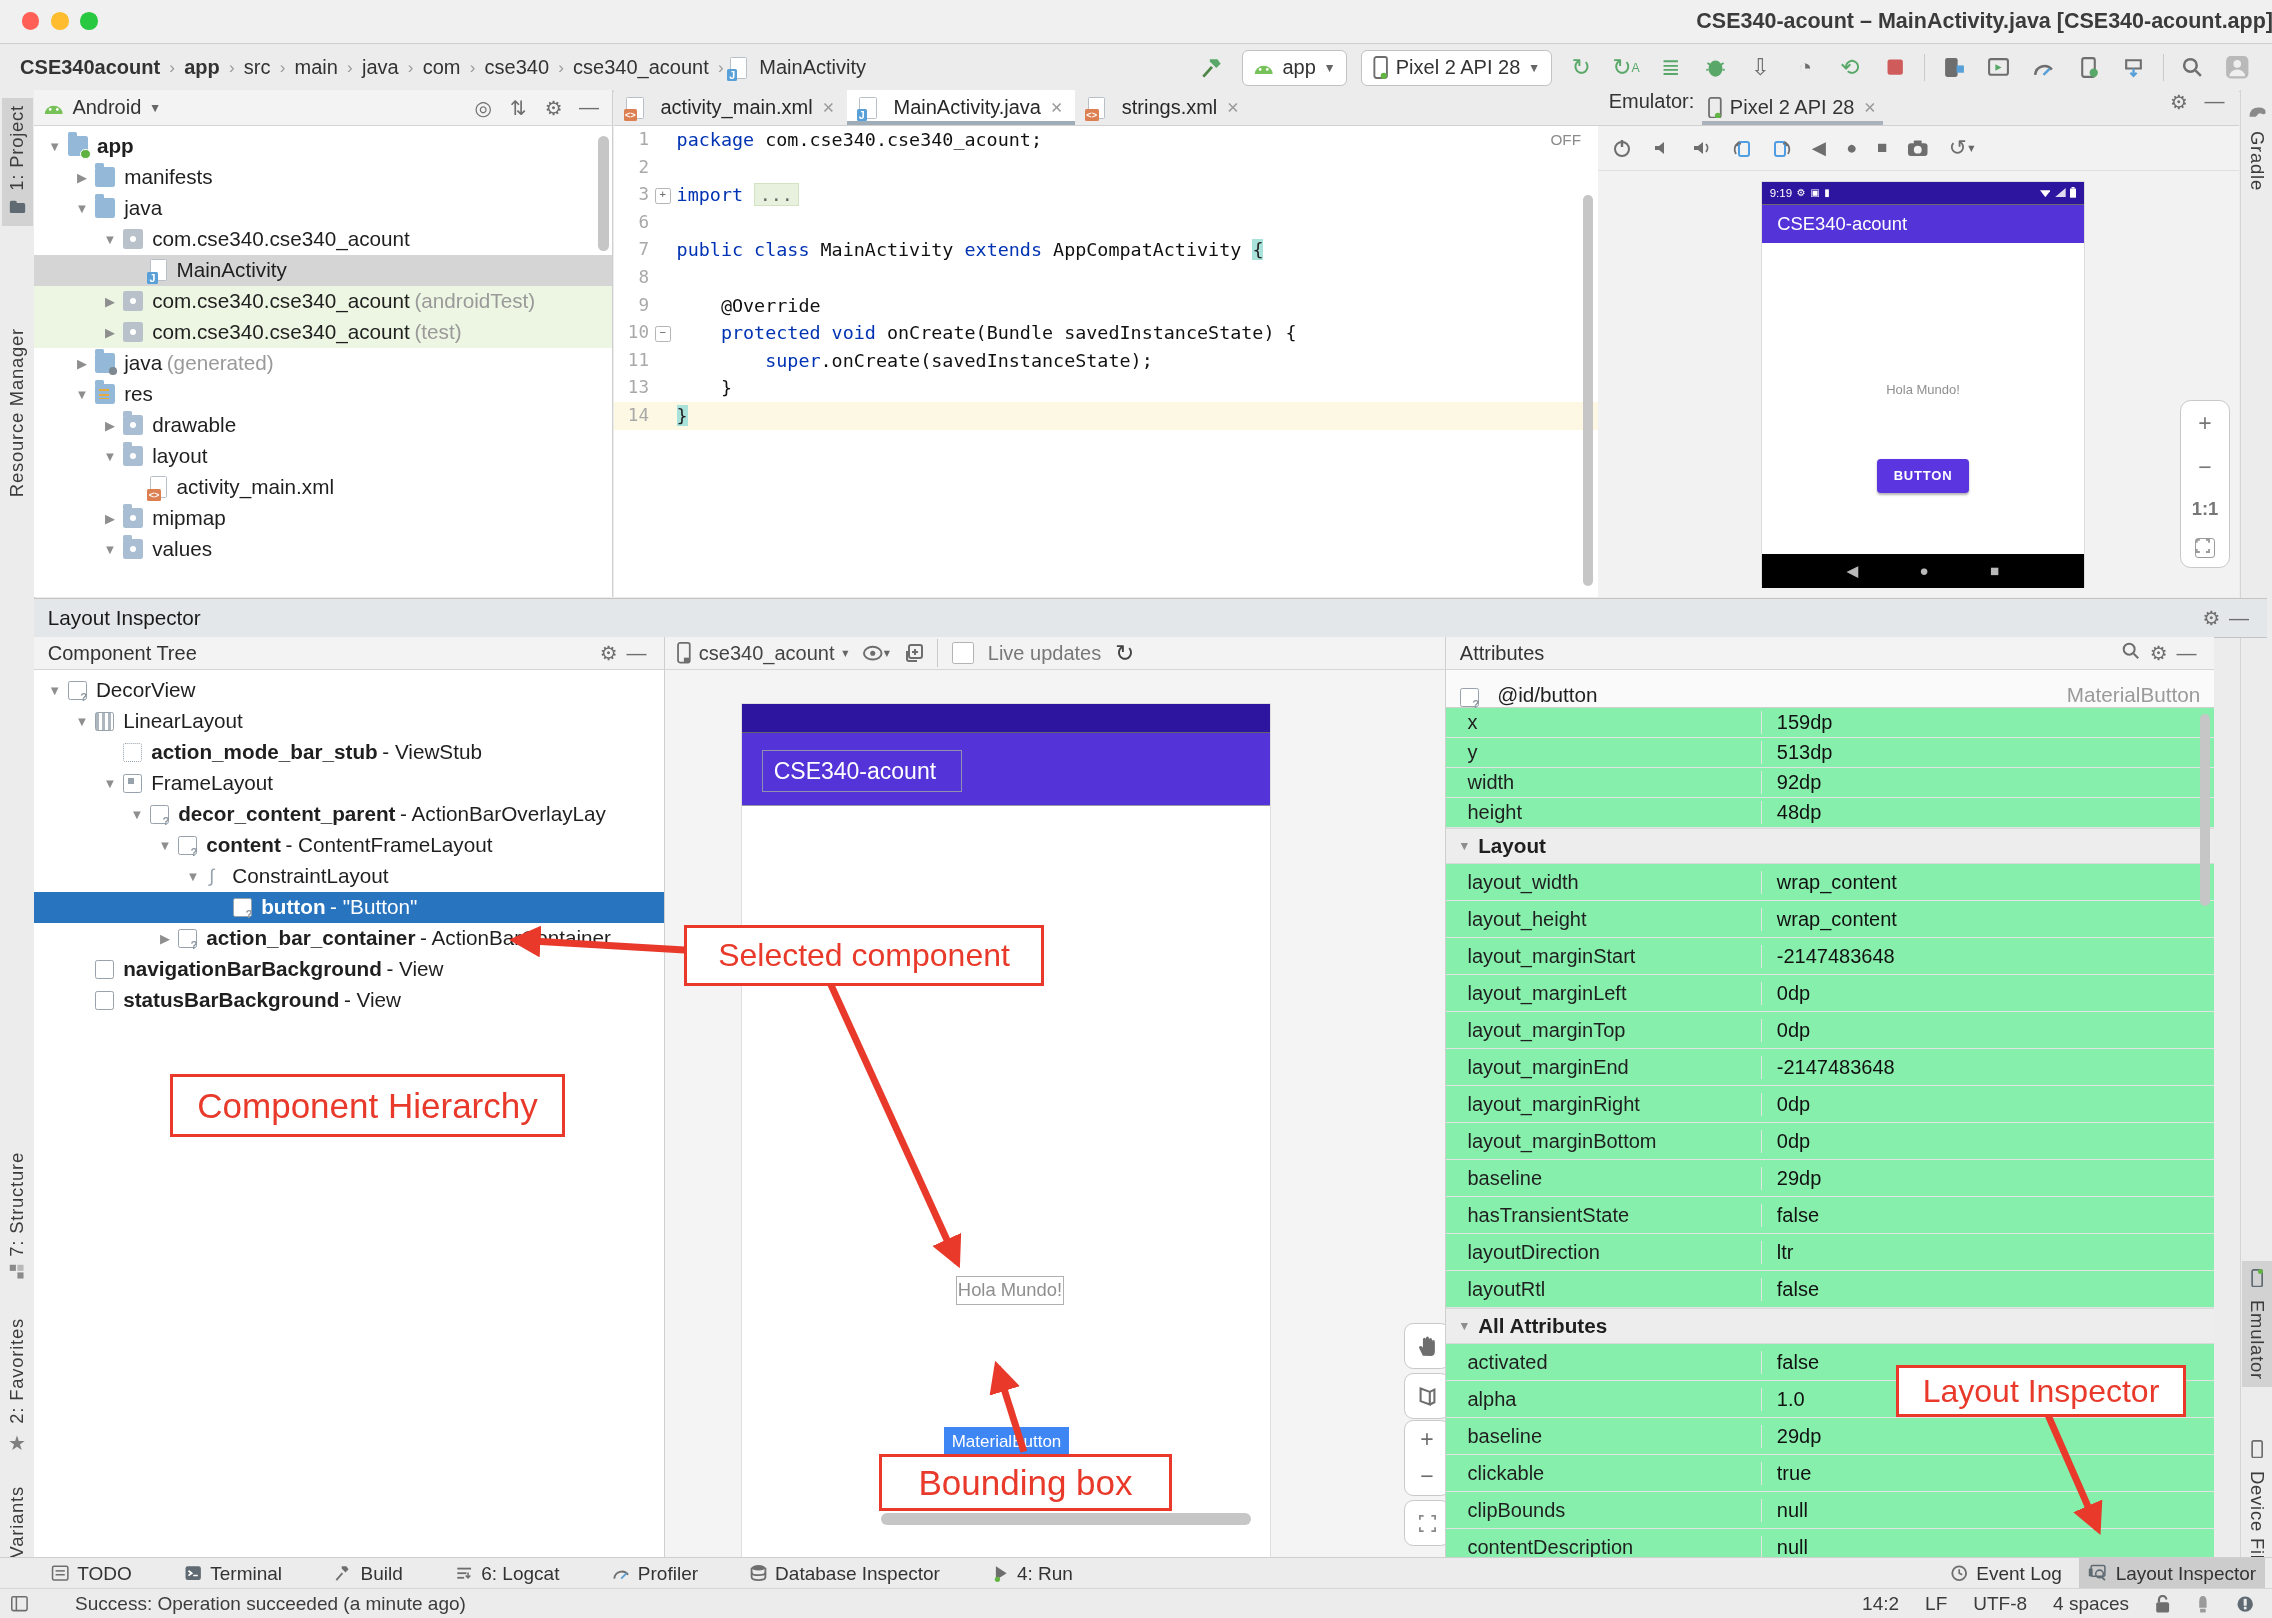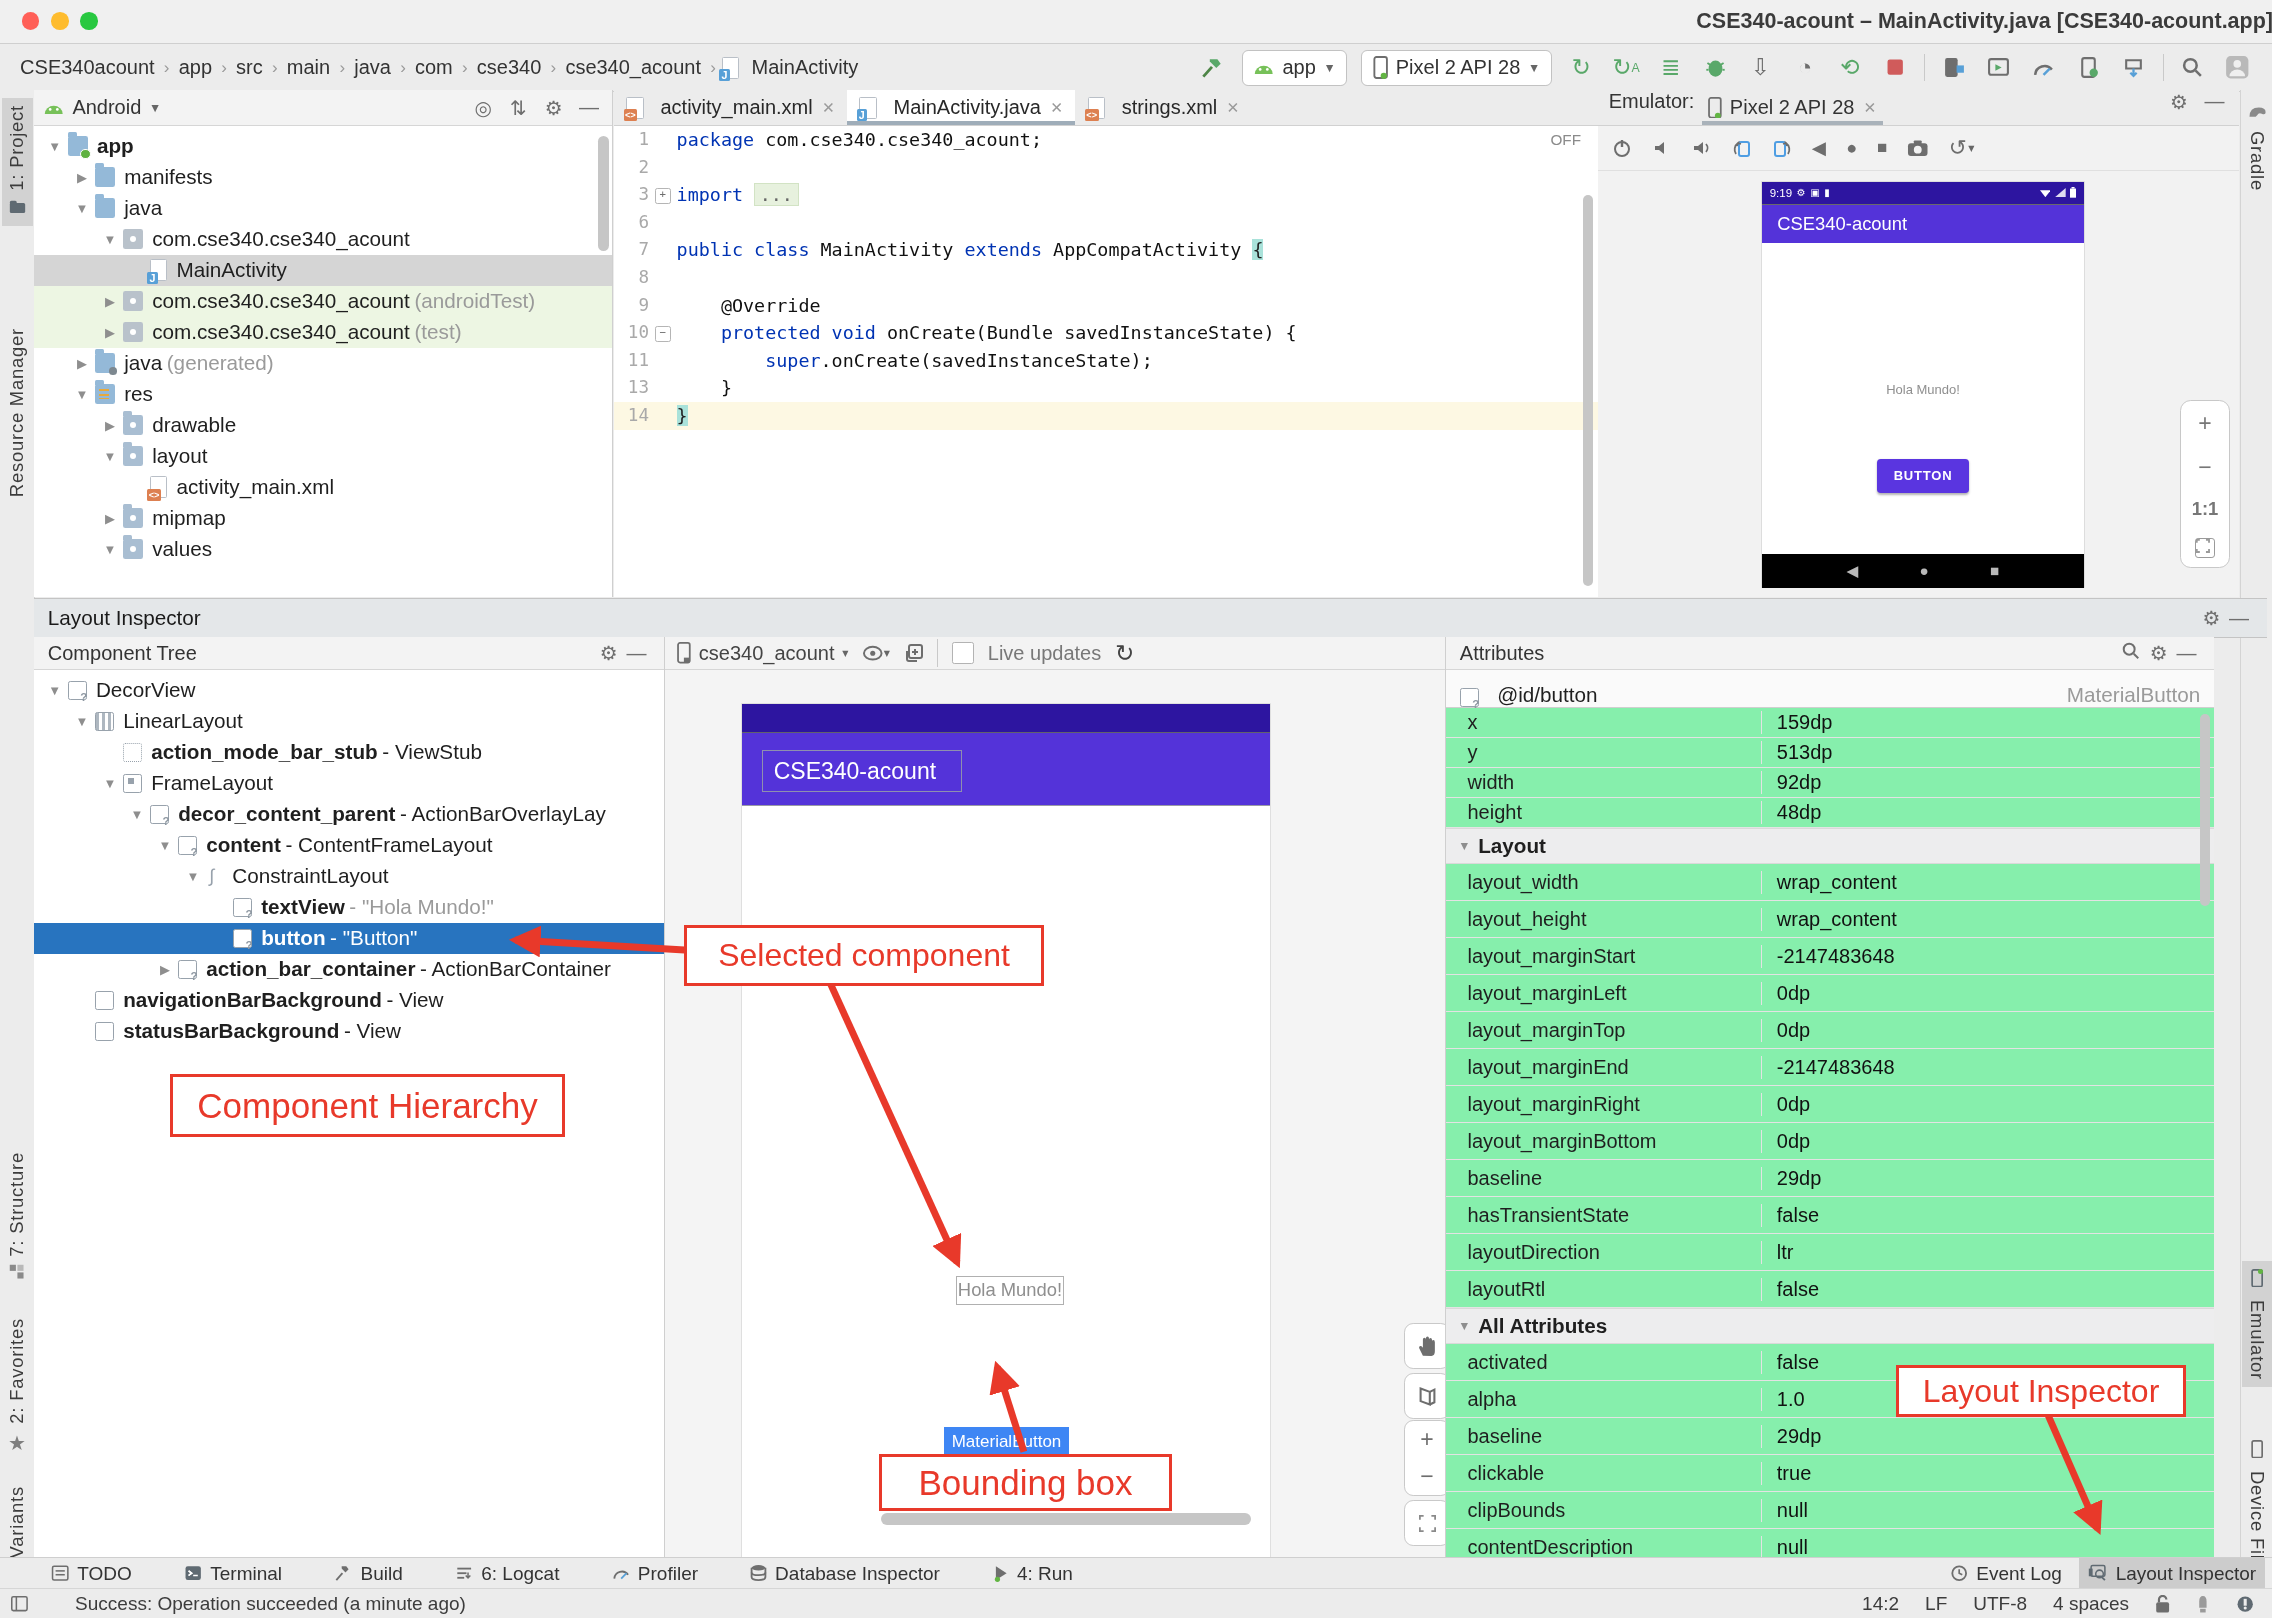--- a/index.html
+++ b/index.html
@@ -7,21 +7,21 @@
        font-family:"Liberation Sans","DejaVu Sans",sans-serif;color:#1f1f1f;overflow:hidden;}
   .abs{position:absolute}
   
   #titlebar{left:0;top:0;width:2273px;height:43px;background:#f0f0f0;border-bottom:0.8px solid #cfcfcf}
   .tl{width:17.6px;height:17.6px;border-radius:50%;top:12.3px}
   #tl-close{left:21.5px;background:#ff5f57}#tl-min{left:51px;background:#febc2e}#tl-max{left:80px;background:#28c840}
   #win-title{left:0;right:0;top:0;height:43px;line-height:43px;text-align:right;font-weight:bold;font-size:21.5px;color:#3b3b3b}
   
   #mainbar{left:0;top:44px;width:2273px;height:47px;background:#ececec;border-bottom:0.8px solid #cfcfcf;display:flex;align-items:center}
   #breadcrumbs{display:flex;align-items:center;margin-left:17px;font-size:20px;color:#333;white-space:nowrap}
-  .crumb{padding:0 3.1px}.crumb.b{font-weight:normal}
+  .crumb{padding:0 3.1px}.crumb.b{font-weight:bold}
   .csep{color:#9a9a9a;margin:0 6.1px;font-size:17px}
   #bar-right{margin-left:auto;display:flex;align-items:center;gap:13.8px;margin-right:20px}
   .chip{display:flex;align-items:center;gap:7.7px;background:#fff;border:0.8px solid #c2c2c2;border-radius:6.1px;height:34px;padding:0 10.7px;font-size:20px;color:#333}
   .dd{color:#666;font-size:12.3px}
   .tbico{width:31px;height:31px;display:flex;align-items:center;justify-content:center;font-size:23px;color:#6e6e6e}
   .tbico svg{display:block}
   .vsep{width:0.8px;height:27.6px;background:#c9c9c9}
   
   #left-strip{left:0;top:90px;width:34px;height:1467px;background:#ececec;border-right:0.8px solid #d4d4d4}
   #right-strip{left:2240px;top:90px;width:33px;height:1467px;background:#ececec;border-left:0.8px solid #d4d4d4}
@@ -606,26 +606,20 @@
           <span class="chev">▼</span>
           <span class="ticon i-view"></span>
           <span class="tlabel b">content</span>
           <span class="tsfx"> - ContentFrameLayout</span>
         </div>
         <div class="trow" style="padding-left: 146px;">
           <span class="chev">▼</span>
           <span class="ticon i-constraint"></span>
           <span class="tlabel">ConstraintLayout</span>
         </div>
-        <div class="trow" style="padding-left: 173px;">
-          <span class="chev"></span>
-          <span class="ticon i-view"></span>
-          <span class="tlabel b">textView</span>
-          <span class="tsfx muted"> - "Hola Mundo!"</span>
-        </div>
         <div class="trow selblue" style="padding-left: 173px;">
           <span class="chev"></span>
           <span class="ticon i-view"></span>
           <span class="tlabel b">button</span>
           <span class="tsfx"> - "Button"</span>
         </div>
         <div class="trow" style="padding-left: 118px;">
           <span class="chev">▶</span>
           <span class="ticon i-view"></span>
           <span class="tlabel b">action_bar_container</span>

